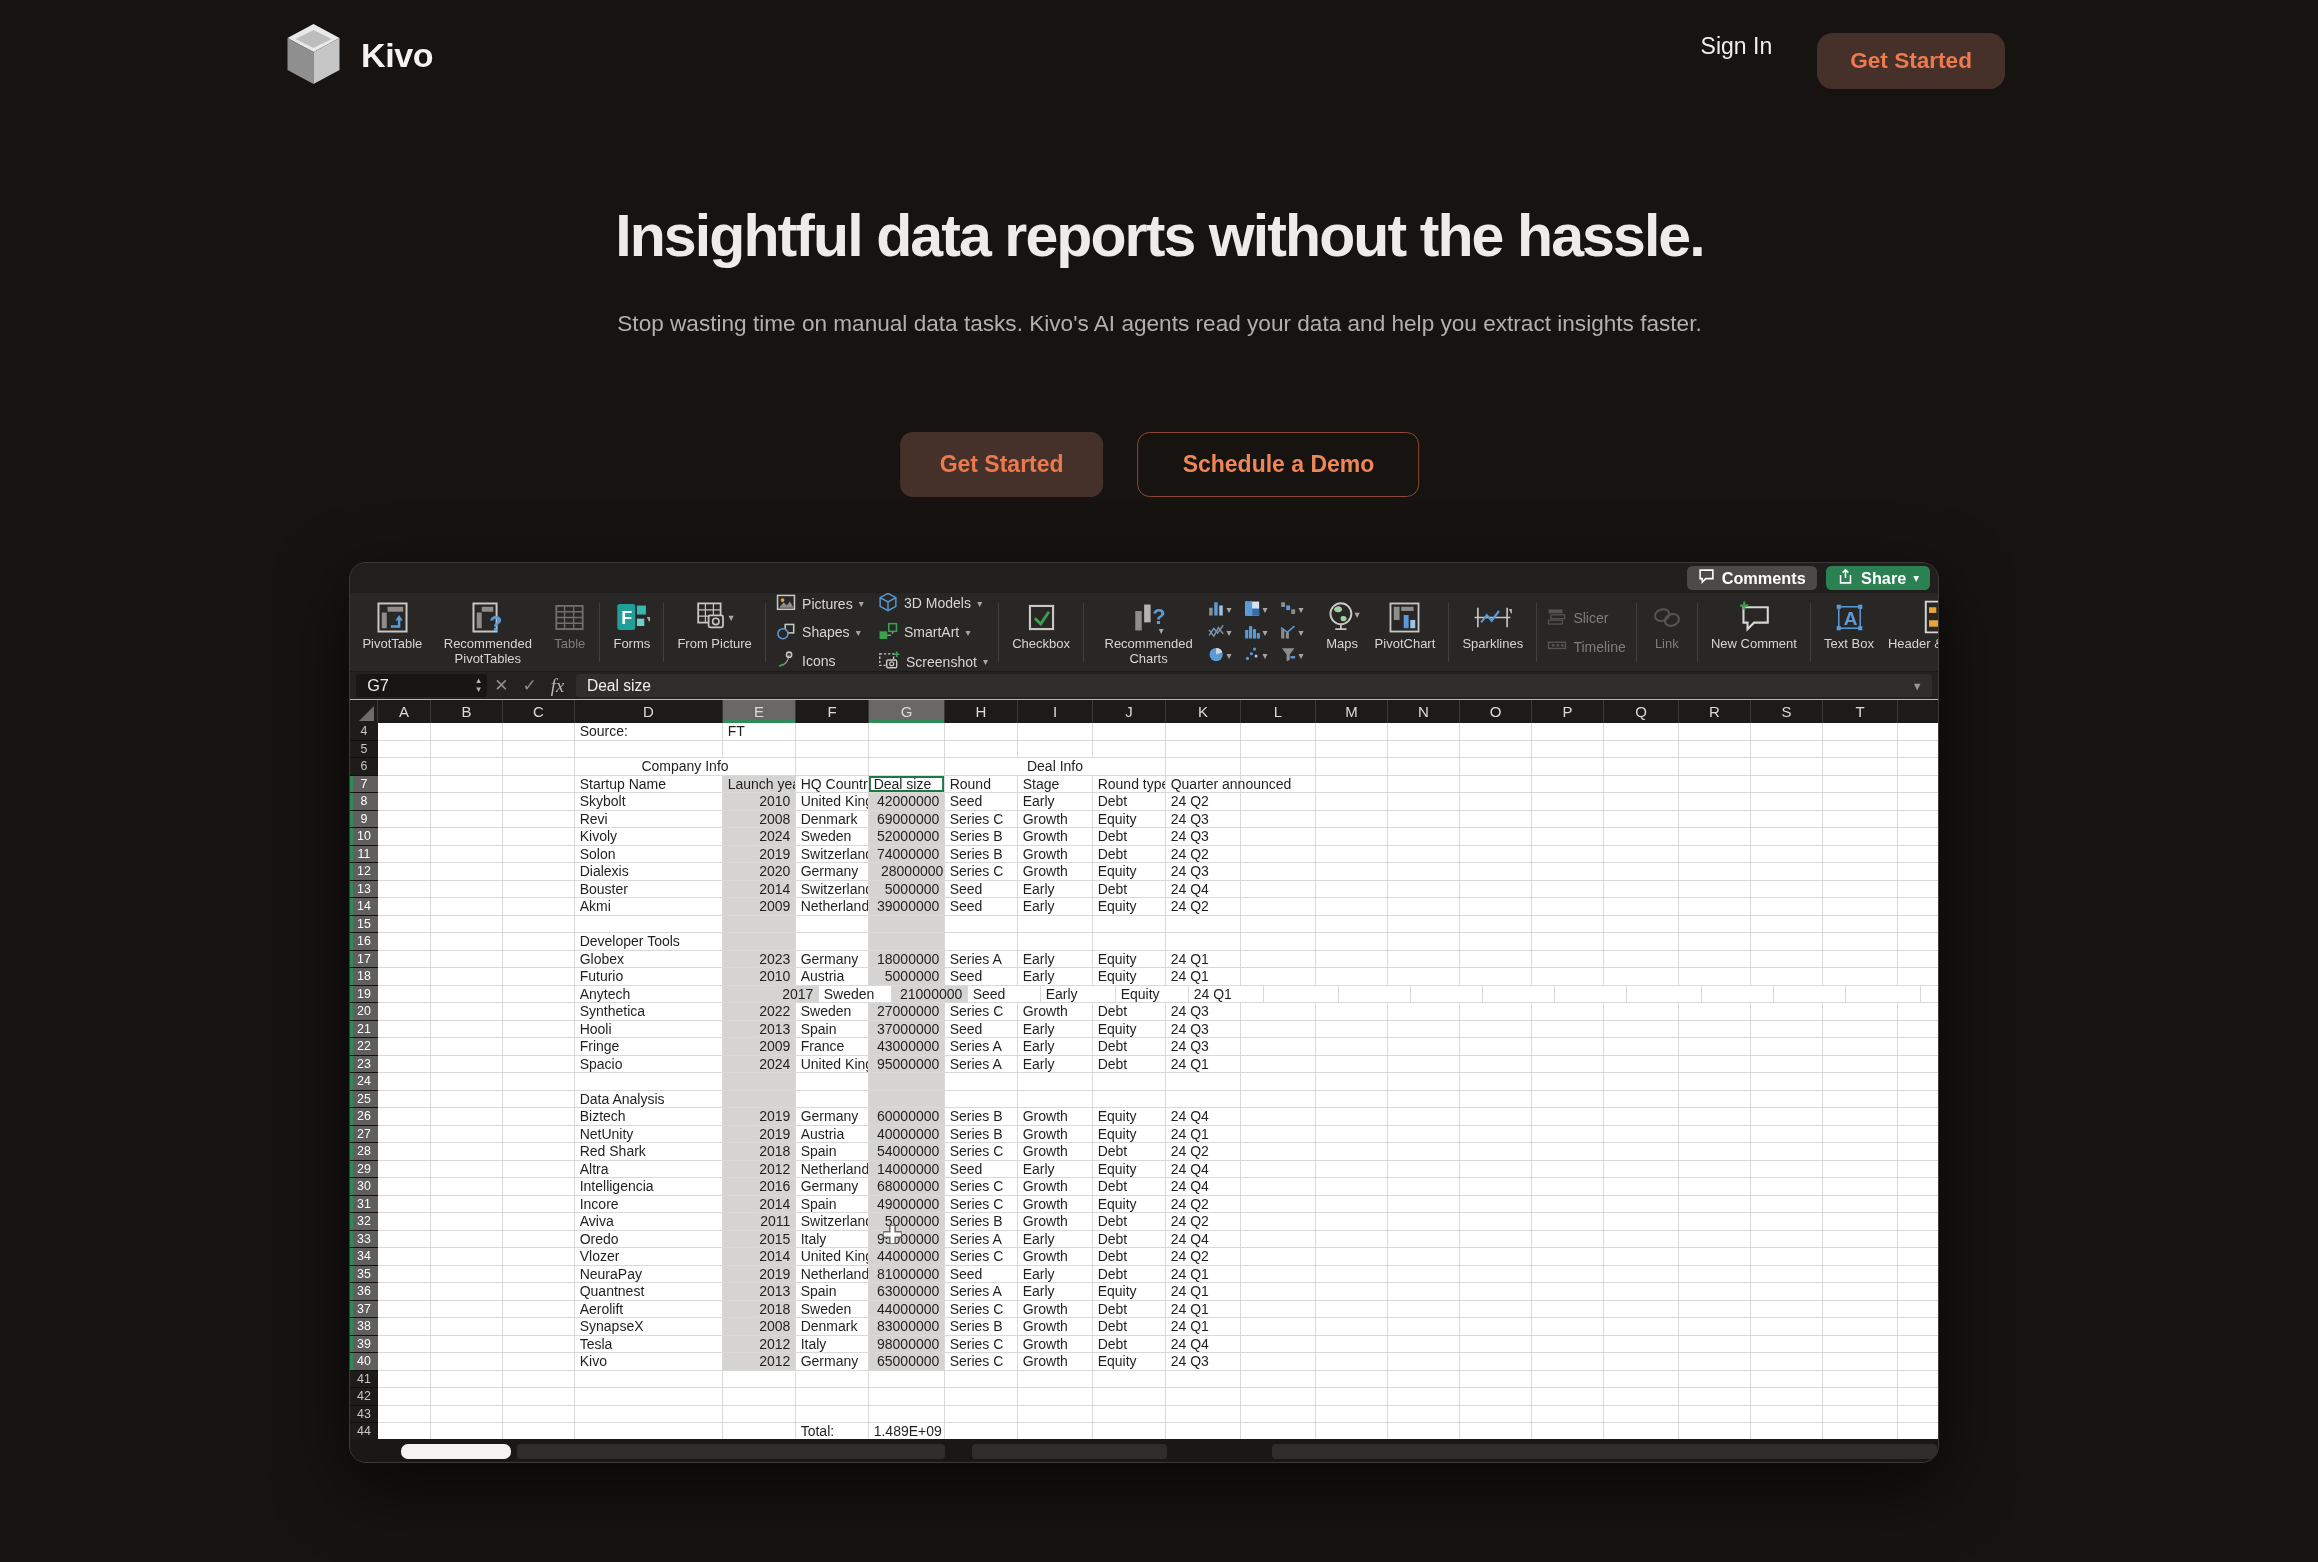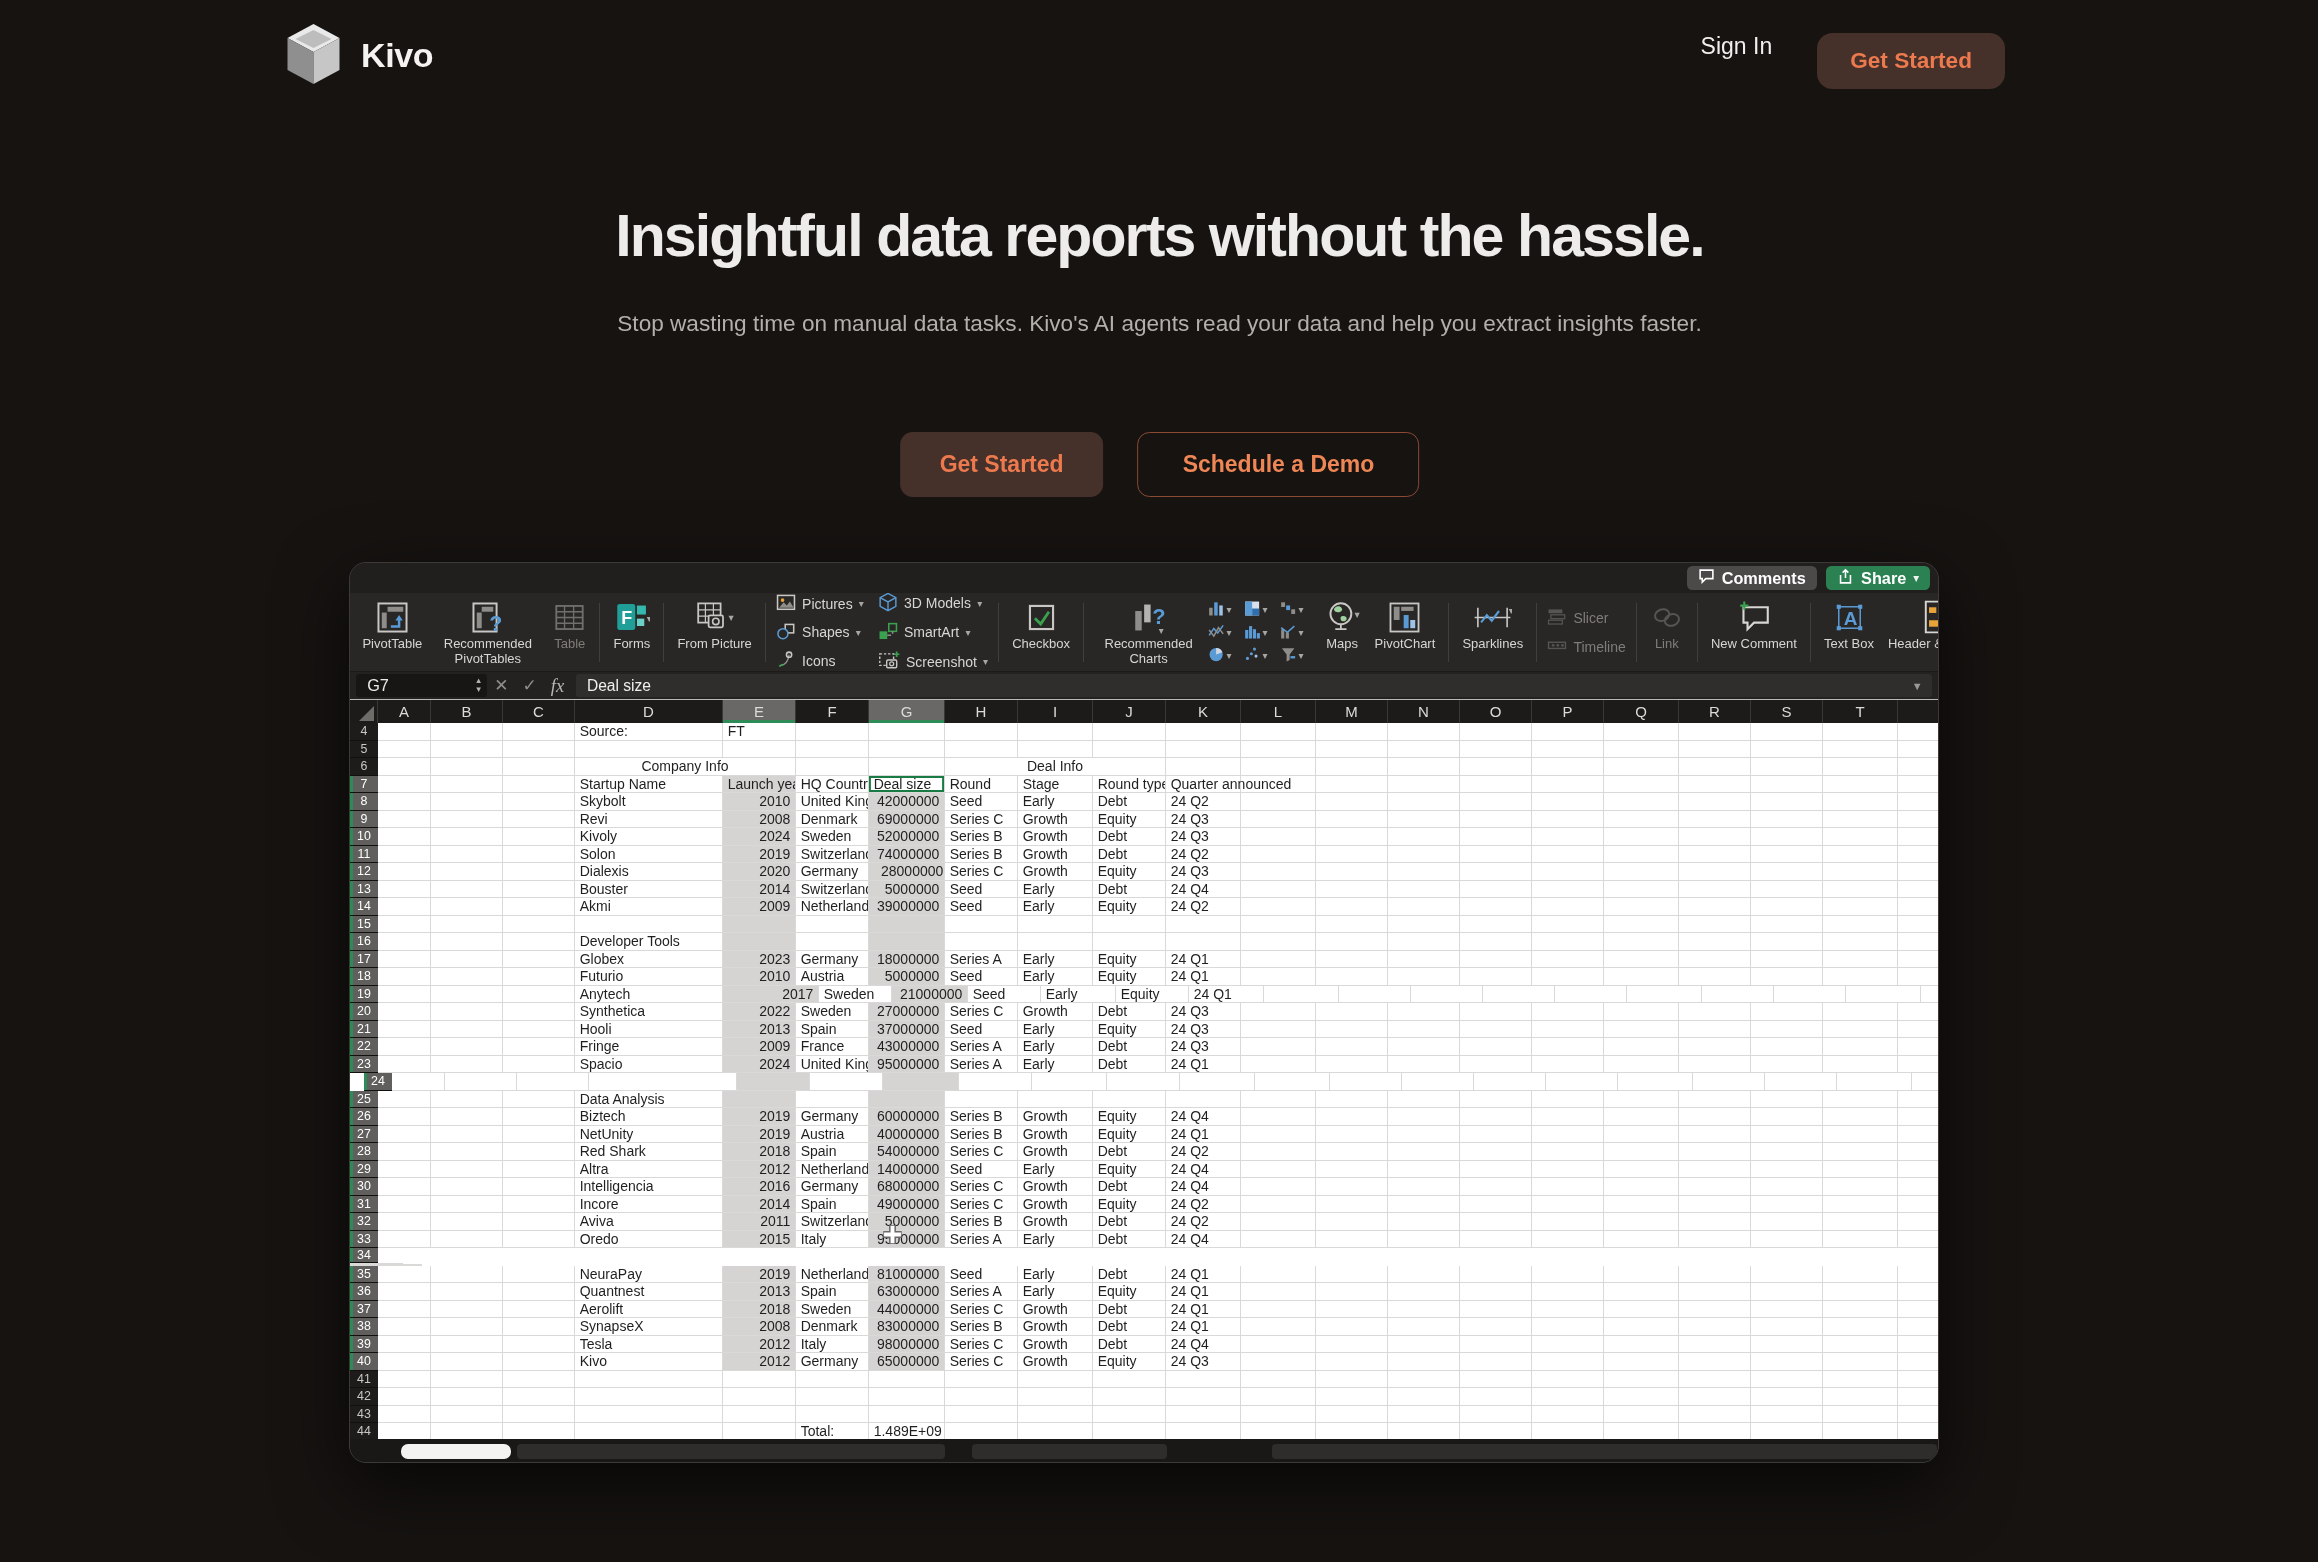--- a/index.html
+++ b/index.html
@@ -1018,21 +1018,21 @@
         <div class="cell" style="width: 72px;"></div>
         <div class="cell" style="width: 72px;"></div>
         <div class="cell" style="width: 72px;"></div>
         <div class="cell" style="width: 72px;"></div>
         <div class="cell" style="width: 75px;"></div>
         <div class="cell" style="width: 72px;"></div>
         <div class="cell" style="width: 72px;"></div>
         <div class="cell" style="width: 75px;"></div>
         <div class="cell stub" style="width: 47px;"></div>
       </div>
-      <div class="srow" style="height: 17.5px; padding-left: 14px;">
+      <div class="srow" style="height: 17.5px;">
         <div class="gut gsel">24</div>
         <div class="cell" style="width: 53px;"></div>
         <div class="cell" style="width: 72px;"></div>
         <div class="cell" style="width: 72px;"></div>
         <div class="cell" style="width: 148px;"></div>
         <div class="cell sel" style="width: 73px;"></div>
         <div class="cell" style="width: 73px;"></div>
         <div class="cell sel" style="width: 76px;"></div>
         <div class="cell" style="width: 73px;"></div>
         <div class="cell" style="width: 75px;"></div>
@@ -1258,21 +1258,21 @@
         <div class="cell" style="width: 72px;"></div>
         <div class="cell" style="width: 72px;"></div>
         <div class="cell" style="width: 72px;"></div>
         <div class="cell" style="width: 72px;"></div>
         <div class="cell" style="width: 75px;"></div>
         <div class="cell" style="width: 72px;"></div>
         <div class="cell" style="width: 72px;"></div>
         <div class="cell" style="width: 75px;"></div>
         <div class="cell stub" style="width: 47px;"></div>
       </div>
-      <div class="srow" style="height: 17.5px; flex-direction: column;">
+      <div class="srow" style="height: 17.5px;">
         <div class="gut gsel">34</div>
         <div class="cell" style="width: 53px;"></div>
         <div class="cell" style="width: 72px;"></div>
         <div class="cell" style="width: 72px;"></div>
         <div class="cell" style="width: 148px;">Vlozer</div>
         <div class="cell sel num" style="width: 73px;">2014</div>
         <div class="cell" style="width: 73px;">United Kingdom</div>
         <div class="cell sel num" style="width: 76px;">44000000</div>
         <div class="cell" style="width: 73px;">Series C</div>
         <div class="cell" style="width: 75px;">Growth</div>

